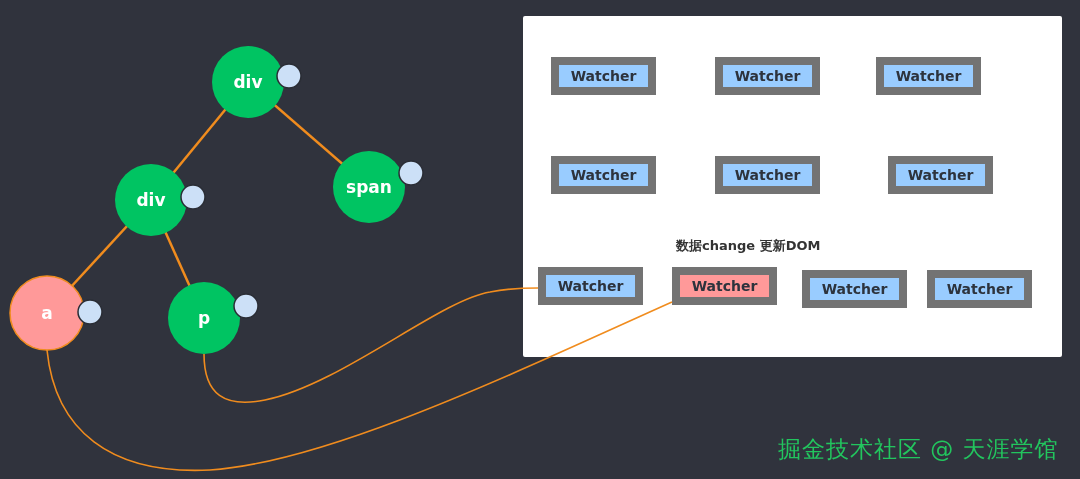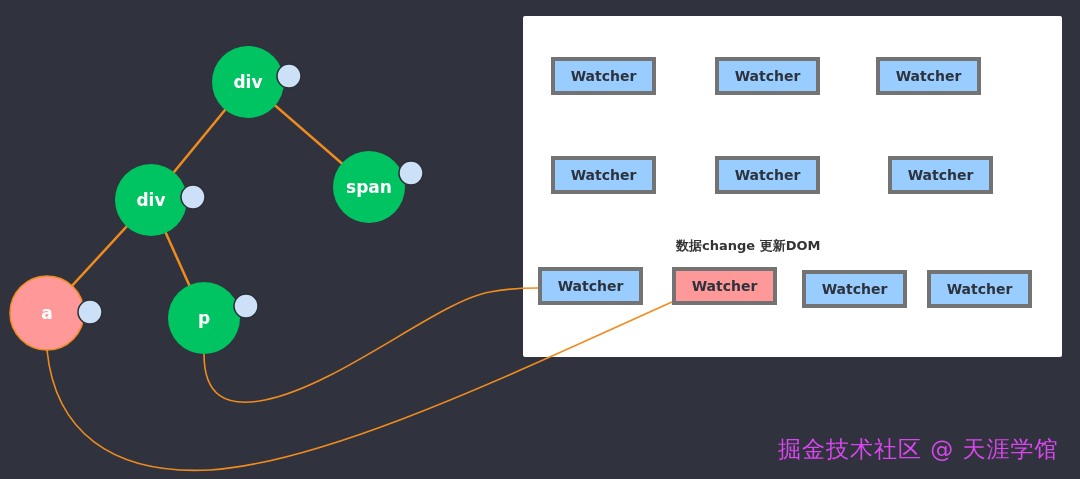--- a/index.html
+++ b/index.html
@@ -1,22 +1,22 @@
 <!DOCTYPE html>
 <html><head>
 <meta charset="utf-8">
 <style>
   html,body{margin:0;padding:0;}
   body{width:1080px;height:479px;background:#30333d;position:relative;overflow:hidden;font-family:"DejaVu Sans","Liberation Sans",sans-serif;}
   #canvas{position:absolute;left:0;top:0;width:1080px;height:479px;}
   .panel{position:absolute;left:523px;top:16px;width:539px;height:341px;background:#ffffff;border-radius:2px;}
-  .watcher{position:absolute;width:105px;height:38px;background:#99ccff;border:4px solid #737373;box-sizing:border-box;display:flex;align-items:center;justify-content:center;font-weight:bold;font-size:14px;color:#2d333d;}
+  .watcher{position:absolute;width:105px;height:38px;background:#99ccff;border:8px solid #737373;box-sizing:border-box;display:flex;align-items:center;justify-content:center;font-weight:bold;font-size:14px;color:#2d333d;}
   .watcher.active{background:#ff9999;}
   .note{position:absolute;left:657px;top:237px;font-size:13px;font-weight:bold;color:#333;white-space:nowrap;margin-left:19px;}
-  .watermark{position:absolute;left:778px;top:434px;font-size:23px;color:#d946ef;white-space:nowrap;letter-spacing:1px;}
+  .watermark{position:absolute;left:778px;top:434px;font-size:23px;color:#22c55e;white-space:nowrap;letter-spacing:1px;}
   .node-label{font-family:"DejaVu Sans","Liberation Sans",sans-serif;font-weight:bold;fill:#ffffff;}
 </style>
 </head>
 <body>
 
 <svg id="canvas" width="1080" height="479" viewBox="0 0 1080 479" xmlns="http://www.w3.org/2000/svg">
   <g id="edges">
       <line x1="248" y1="82" x2="151" y2="200" stroke="#f08c1e" stroke-width="2.5"></line>
       <line x1="248" y1="82" x2="369" y2="187" stroke="#f08c1e" stroke-width="2.5"></line>
       <line x1="151" y1="200" x2="47" y2="313" stroke="#f08c1e" stroke-width="2.5"></line>

